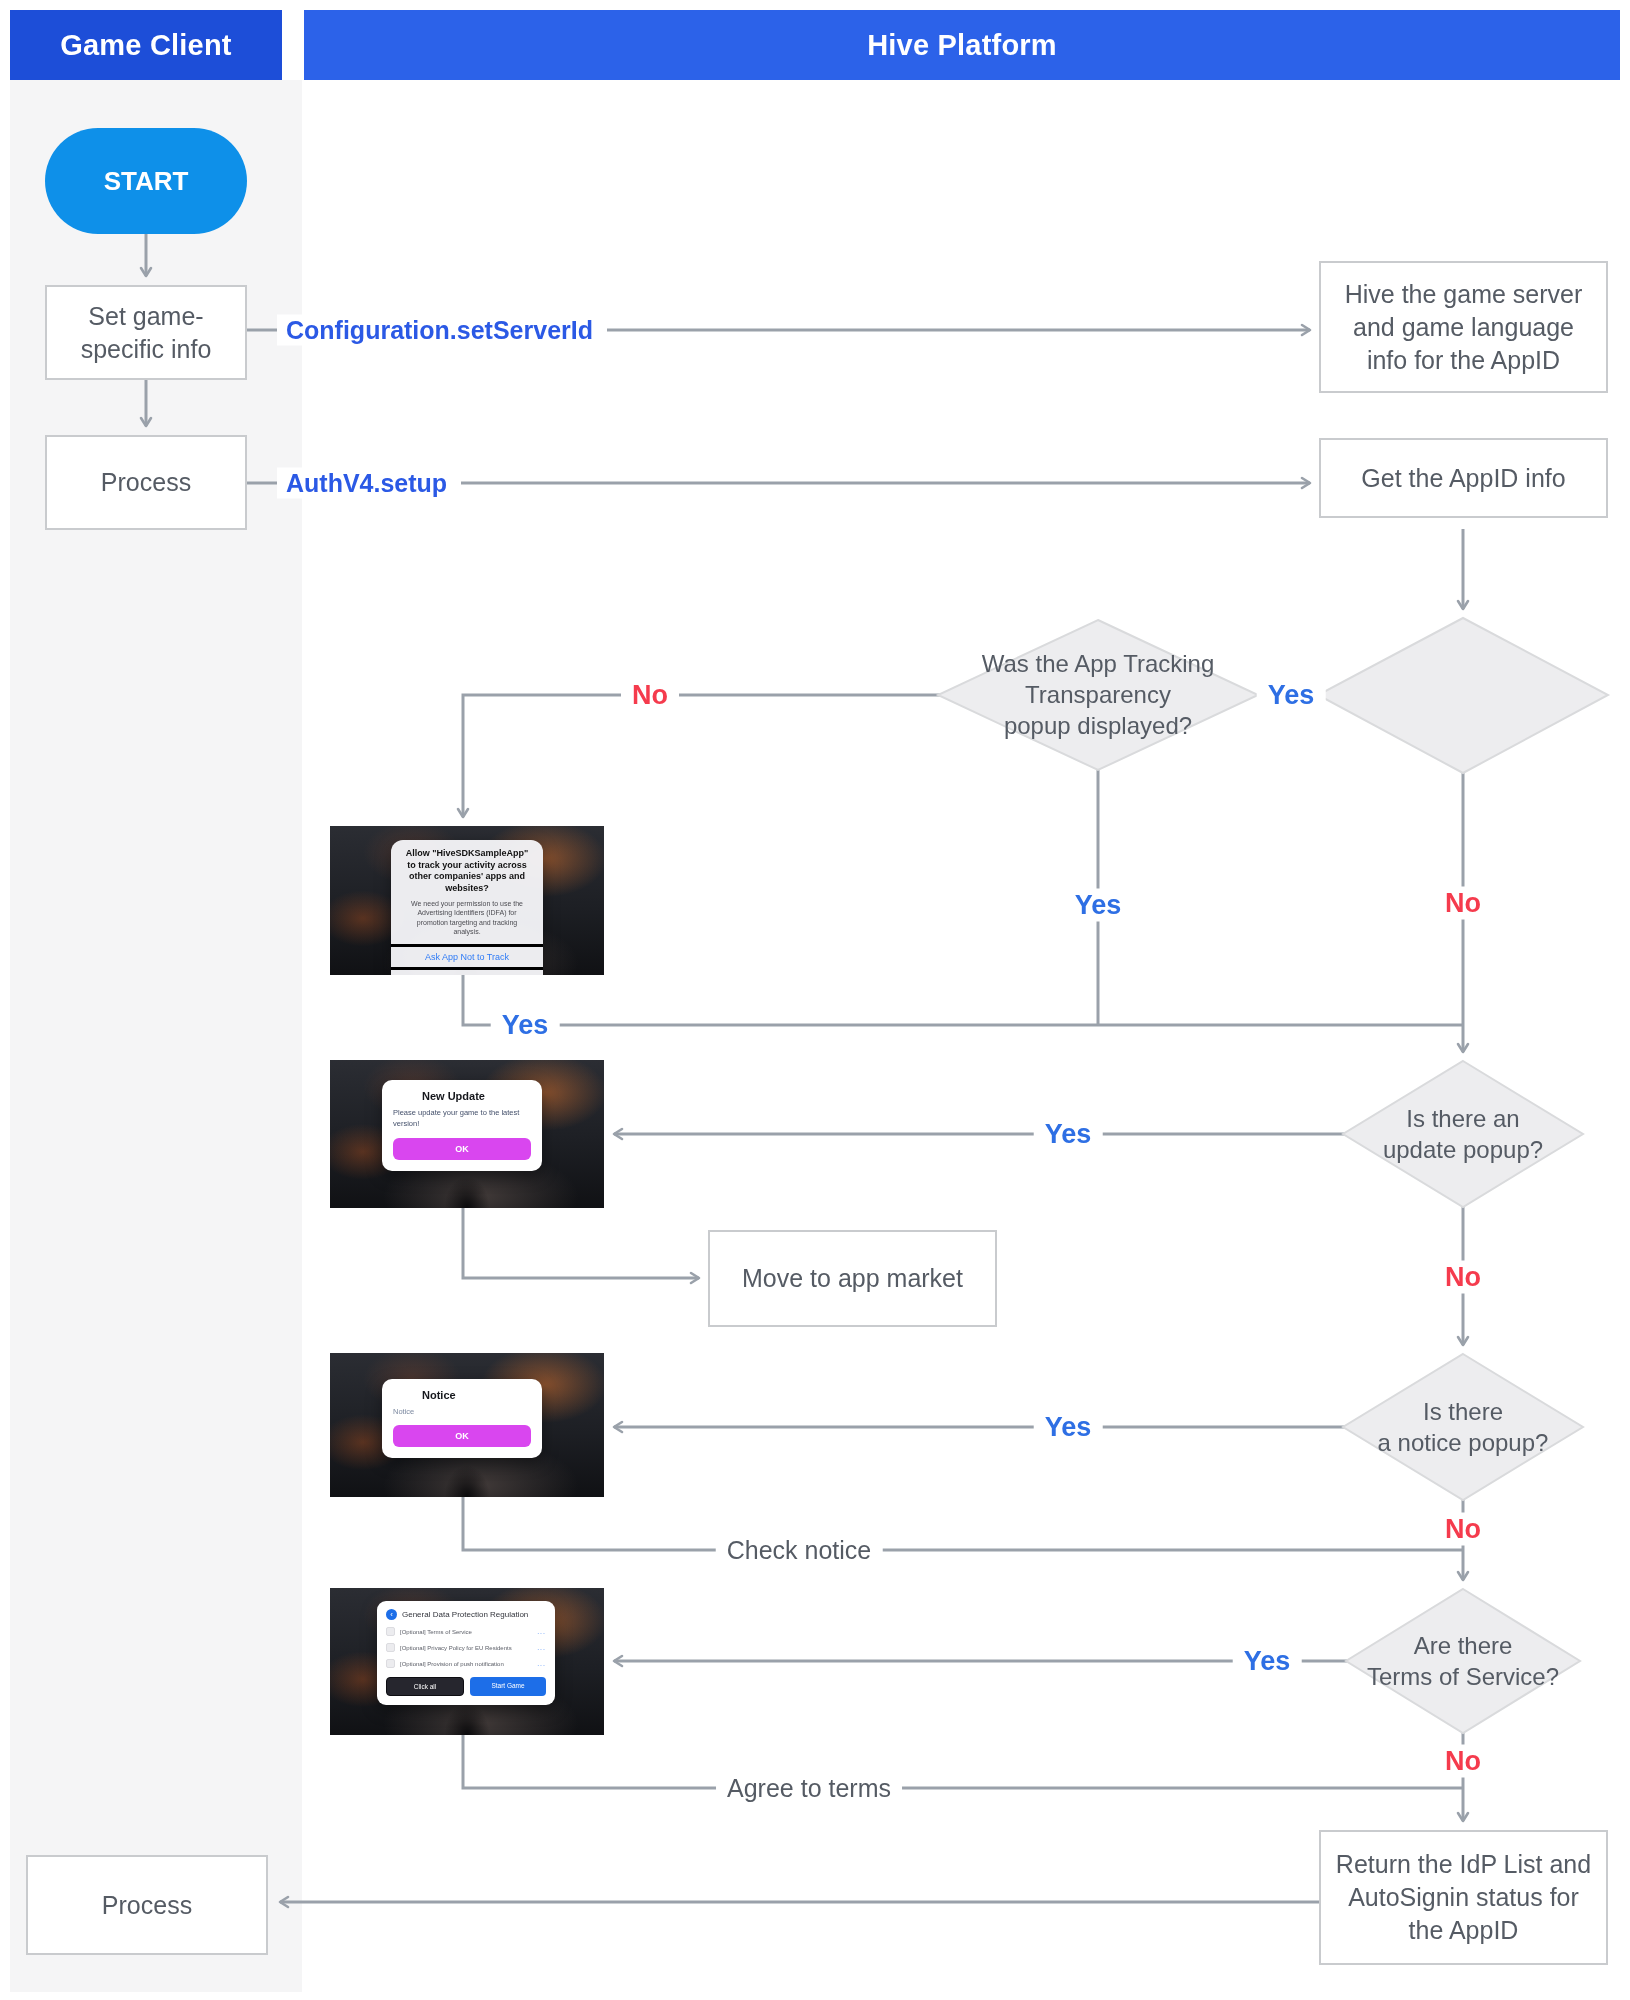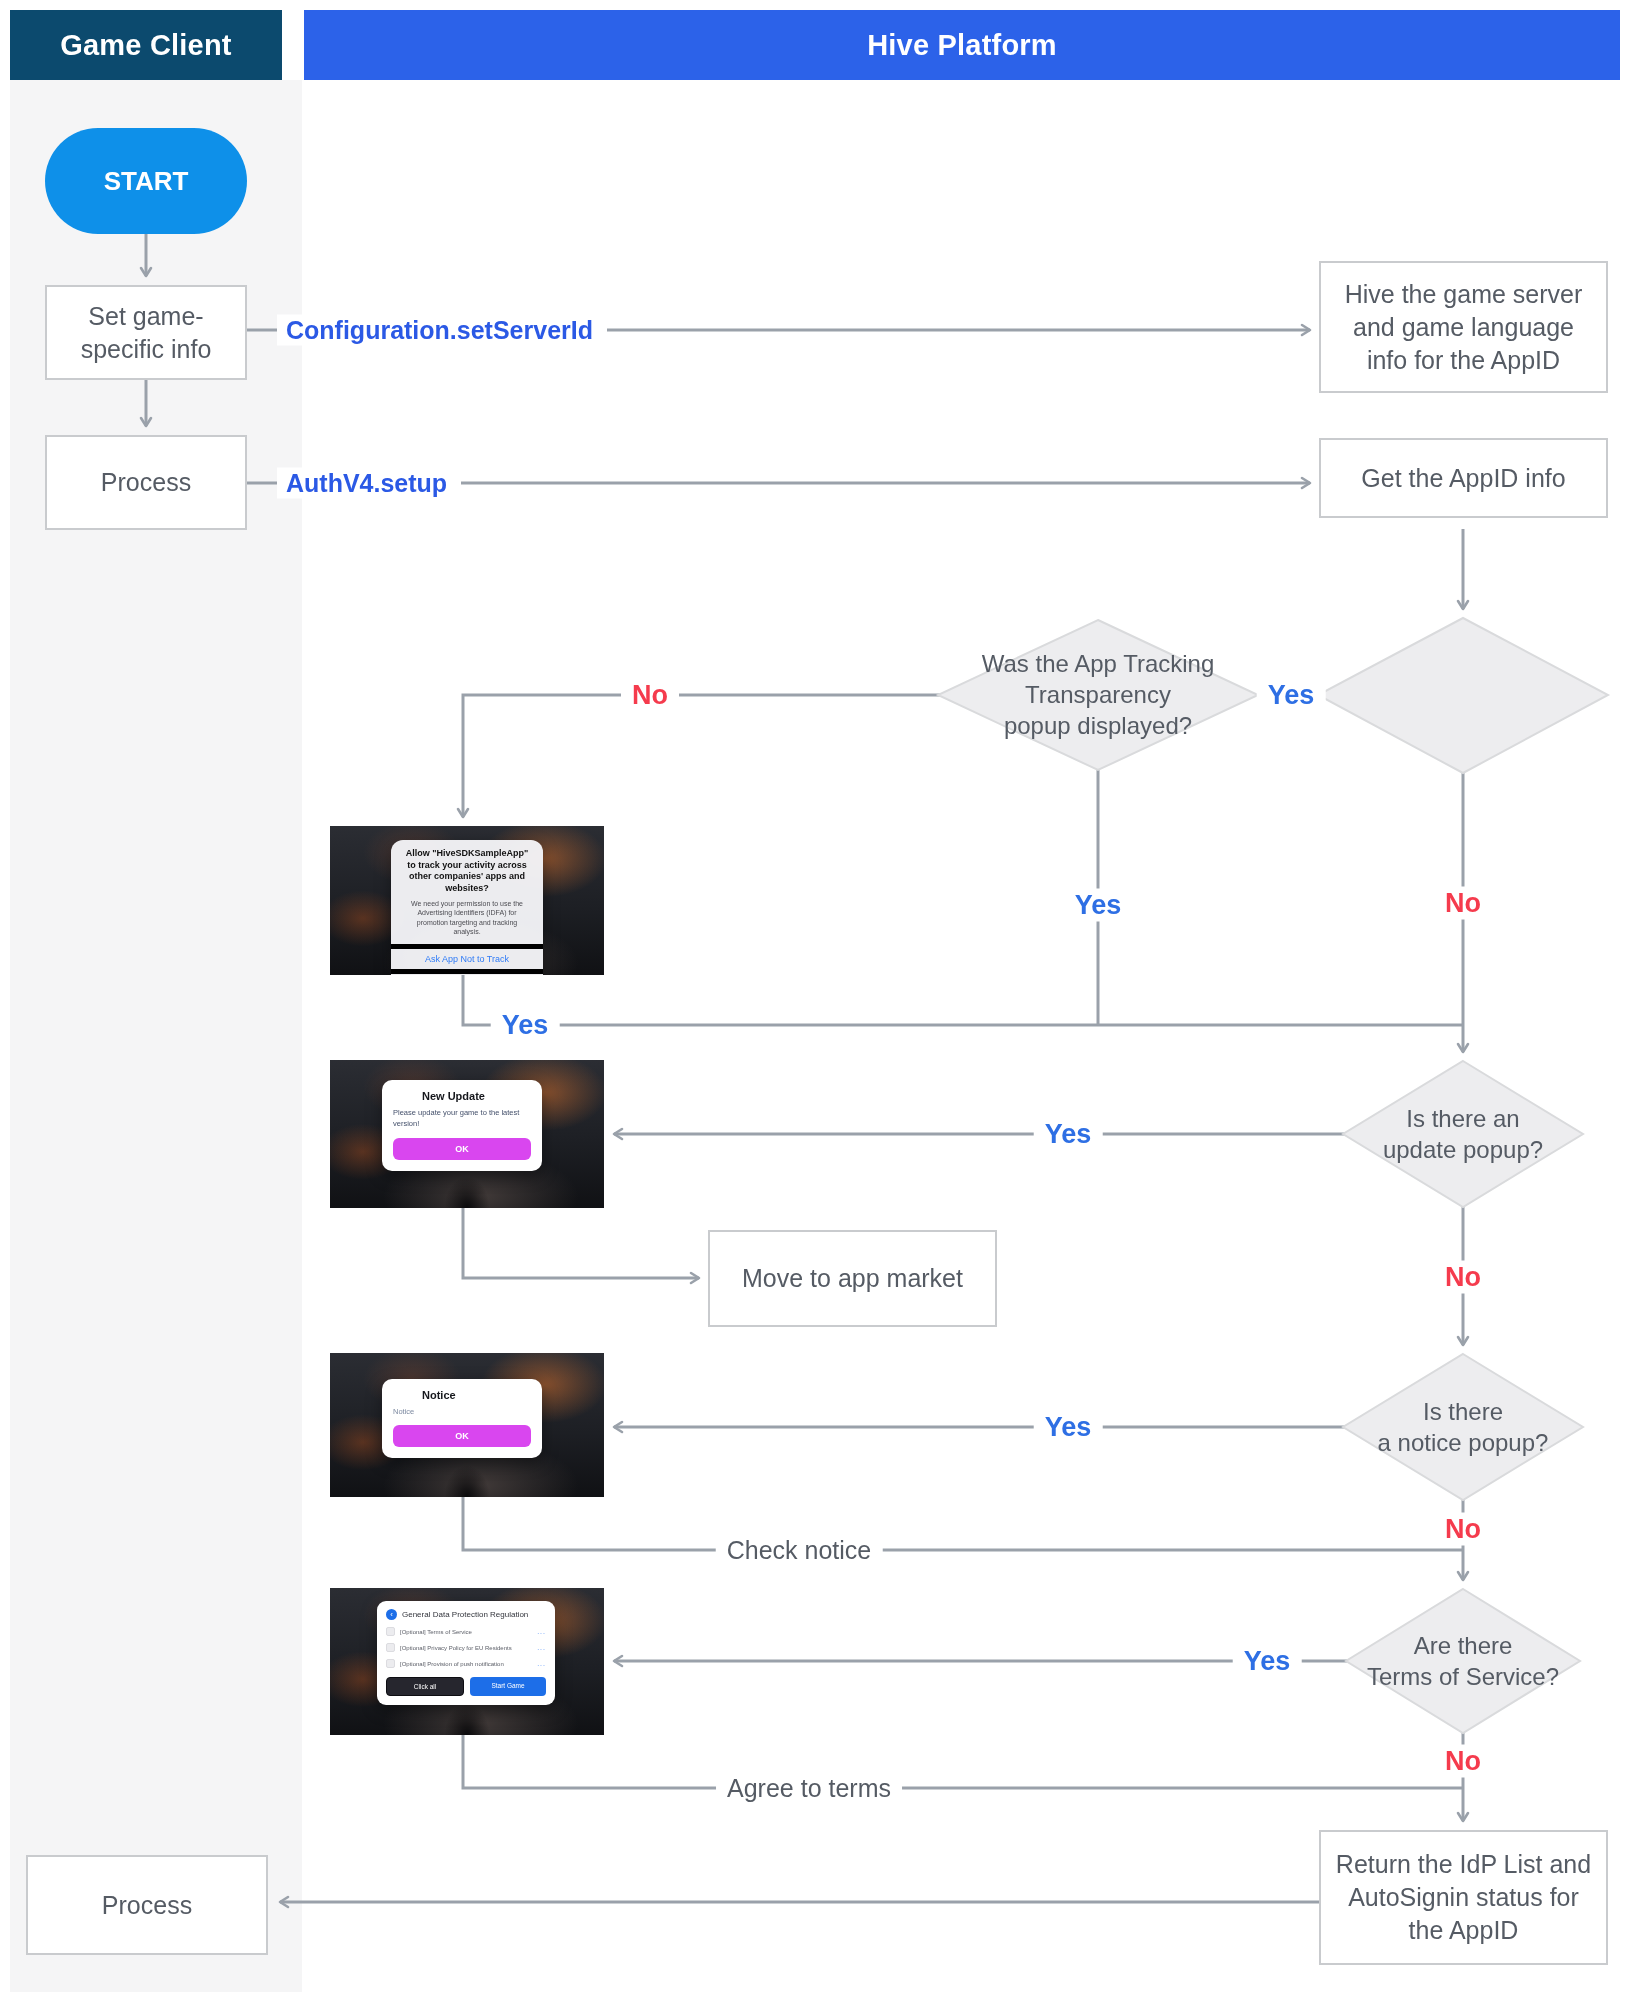--- a/index.html
+++ b/index.html
@@ -1,21 +1,21 @@
 <!DOCTYPE html>
 <html><head>
 <meta charset="utf-8">
 <style>
   html,body{margin:0;padding:0;background:#ffffff;}
   body{font-family:"Liberation Sans", sans-serif;}
   .canvas{position:relative;width:1630px;height:2000px;background:#ffffff;overflow:hidden;}
   .lane{position:absolute;left:10px;top:80px;width:292px;height:1912px;background:#f5f5f6;}
   .hdr{position:absolute;top:10px;height:70px;display:flex;align-items:center;justify-content:center;
        color:#fff;font-size:29px;font-weight:bold;letter-spacing:.2px;}
-  .hdr-client{left:10px;width:272px;background:#0c4a6e;}
+  .hdr-client{left:10px;width:272px;background:#1d4ed8;}
   .hdr-hive{left:304px;width:1316px;background:#2c62e9;}
   .wires{position:absolute;left:0;top:0;width:1630px;height:2000px;}
   .node{position:absolute;background:#fff;border:2px solid #c9cbce;color:#555b64;
         display:flex;flex-direction:column;align-items:center;justify-content:center;
         font-size:25px;line-height:1.32;text-align:center;box-sizing:border-box;}
   .pill{position:absolute;background:#0e90e9;border:none;color:#fff;font-weight:bold;
         font-size:26px;display:flex;align-items:center;justify-content:center;border-radius:53px;text-align:center;}
   .dtext{position:absolute;display:flex;flex-direction:column;align-items:center;justify-content:center;
          color:#555b64;font-size:24px;line-height:1.3;text-align:center;transform:translate(-50%,-50%);
          white-space:nowrap;pointer-events:none;}
@@ -34,21 +34,21 @@
           radial-gradient(ellipse 70px 45px at 30% 18%, rgba(120,70,50,.45), rgba(0,0,0,0) 70%),
           radial-gradient(ellipse 130px 60px at 55% 92%, rgba(70,62,60,.9), rgba(0,0,0,0) 75%),
           linear-gradient(180deg,#2b2d33 0%,#1d1f24 55%,#101114 100%);}
   .shot::after{content:"";position:absolute;left:50%;bottom:0;width:64px;height:44px;transform:translateX(-50%);
         background:radial-gradient(ellipse 30px 42px at 50% 100%, rgba(8,8,10,.95), rgba(8,8,10,0) 75%);}
   .dlg{position:absolute;box-shadow:0 5px 16px rgba(0,0,0,.38);z-index:2;}
   
   .dlg-att{left:61px;top:14px;width:152px;background:rgba(243,243,246,.97);border-radius:12px;text-align:center;}
   .dlg-att .t{font-size:9px;font-weight:bold;color:#121212;line-height:1.3;padding:8px 10px 4px;}
   .dlg-att .b{font-size:7px;color:#4c4c52;line-height:1.35;padding:0 12px 7px;}
-  .dlg-att .btn{border-top:5px solid #000000;color:#2f7bf6;font-size:9px;padding:5px 0;}
+  .dlg-att .btn{border-top:3px solid #000000;color:#2f7bf6;font-size:9px;padding:5px 0;}
   
   .dlg-card{left:52px;width:160px;background:#fff;border-radius:10px;padding:10px 11px 11px;box-sizing:border-box;}
   .dlg-card .t{font-size:11px;font-weight:bold;color:#15171c;padding-left:29px;}
   .dlg-card .b{font-size:7.5px;color:#44506b;line-height:1.5;margin-top:5px;}
   .dlg-card .ok{margin-top:8px;background:#d946ef;border-radius:6px;color:#fff;font-size:9px;font-weight:bold;
                 text-align:center;padding:6px 0;}
   
   .dlg-gdpr{left:47px;top:13px;width:178px;background:#fff;border-radius:9px;padding:8px 9px 9px;box-sizing:border-box;}
   .dlg-gdpr .hd{display:flex;align-items:center;gap:5px;}
   .dlg-gdpr .back{width:11px;height:11px;border-radius:50%;background:#1d6ee8;color:#fff;font-size:8px;

